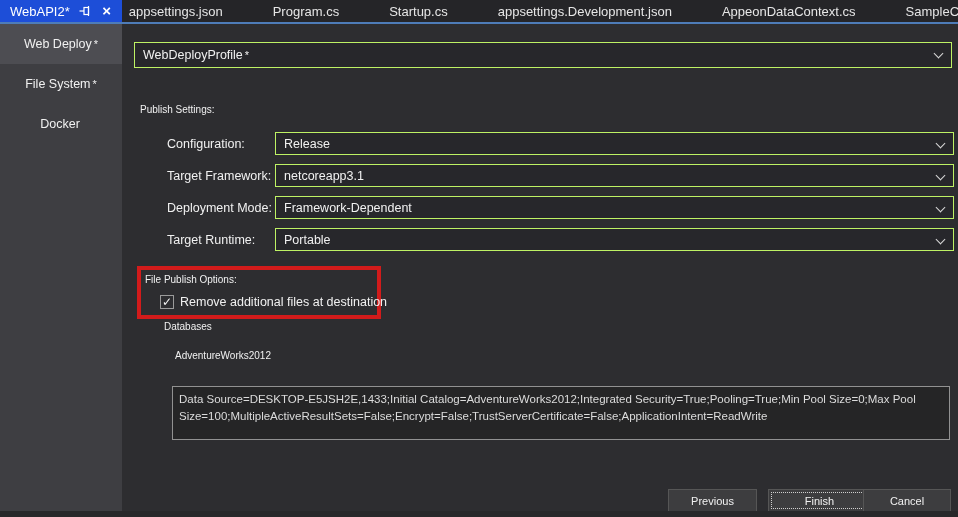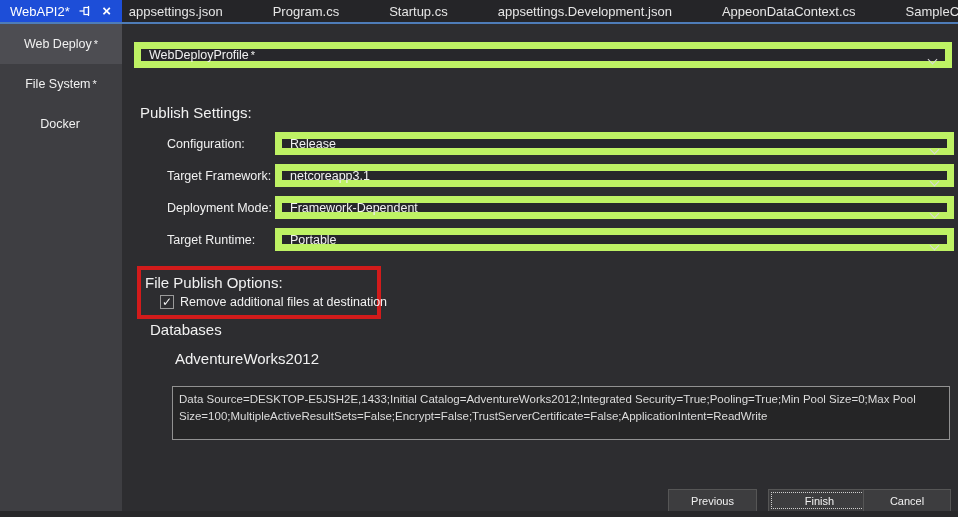--- a/index.html
+++ b/index.html
@@ -49,32 +49,32 @@
 
   
   .bottom-strip {
     position:absolute; left:0; top:511px; width:958px; height:6px; background:#28282a;
   }
 
   
   .content { position:absolute; left:122px; top:24px; width:836px; height:487px; }
 
   .combo {
-    position:absolute; height:24px; background:#27272b; border:7px solid #bef264;
+    position:absolute; height:24px; background:#27272b; border:1px solid #bef264;
     display:flex; align-items:center; padding:0 26px 0 8px; color:#f1f1f1;
     font-size:12.5px; cursor:pointer;
   }
   .combo .chev {
     position:absolute; right:9px; top:7px; width:7px; height:7px;
     border-right:1.6px solid #d8d8d8; border-bottom:1.6px solid #d8d8d8;
     transform:rotate(45deg);
   }
   .profile-combo { left:12px; top:18px; width:818px; height:26px; }
 
-  .section-label { position:absolute; color:#f1f1f1; font-size:15px; }
+  .section-label { position:absolute; color:#f1f1f1; font-size:10px; }
 
   .form-label { position:absolute; left:45px; color:#f1f1f1; font-size:12.5px; }
   .row-combo { left:153px; width:679px; height:23px; }
 
   
   .red-box {
     position:absolute; left:15px; top:242px; width:244px; height:53px;
     border:4px solid #d21b1b;
   }
 
@@ -198,21 +198,21 @@
       <span class="chev"></span>
     </div>
 
     <div class="red-box"></div>
     <div class="section-label" style="left:23px; top:250px;">File Publish Options:</div>
     <div class="check-row" style="left:38px; top:271px;">
       <span class="checkbox checked"></span>
       <span>Remove additional files at destination</span>
     </div>
 
-    <div class="section-label" style="left:28px; top:297px;">Databases</div>
+    <div class="section-label" style="left:42px; top:297px;">Databases</div>
     <div class="section-label" style="left:53px; top:326px;">AdventureWorks2012</div>
     <div class="conn-box">Data Source=DESKTOP-E5JSH2E,1433;Initial Catalog=AdventureWorks2012;Integrated Security=True;Pooling=True;Min Pool Size=0;Max Pool Size=100;MultipleActiveResultSets=False;Encrypt=False;TrustServerCertificate=False;ApplicationIntent=ReadWrite</div>
 
     <button class="btn btn-previous">Previous</button>
     <button class="btn btn-finish">Finish</button>
     <button class="btn btn-cancel">Cancel</button>
   </div>
 
   <div class="bottom-strip"></div>
 </div>

